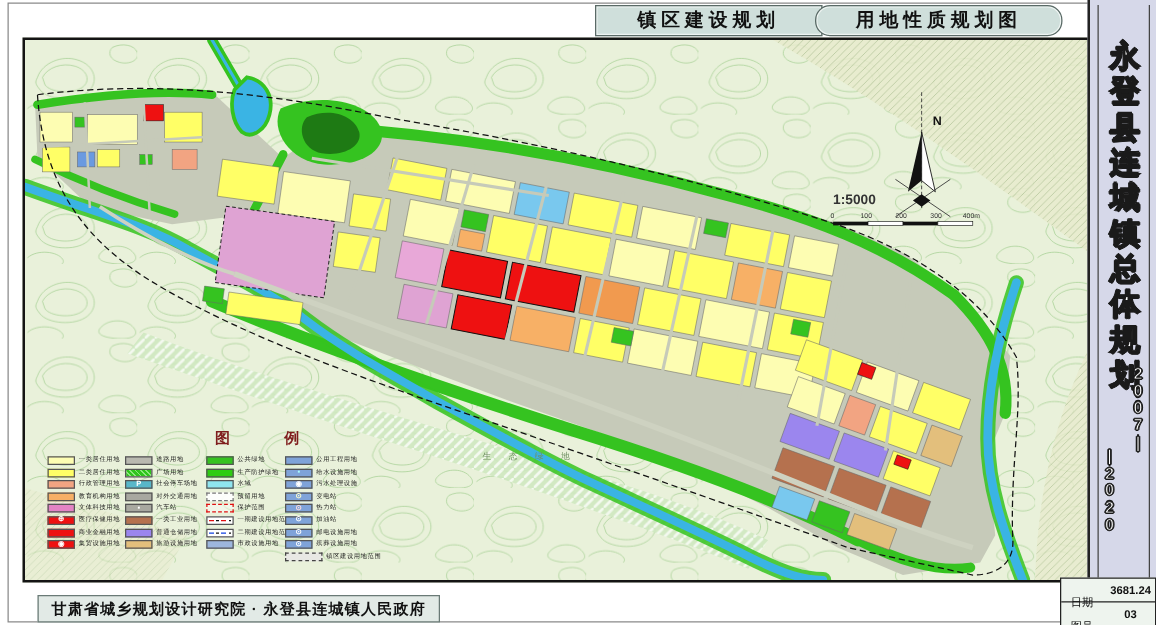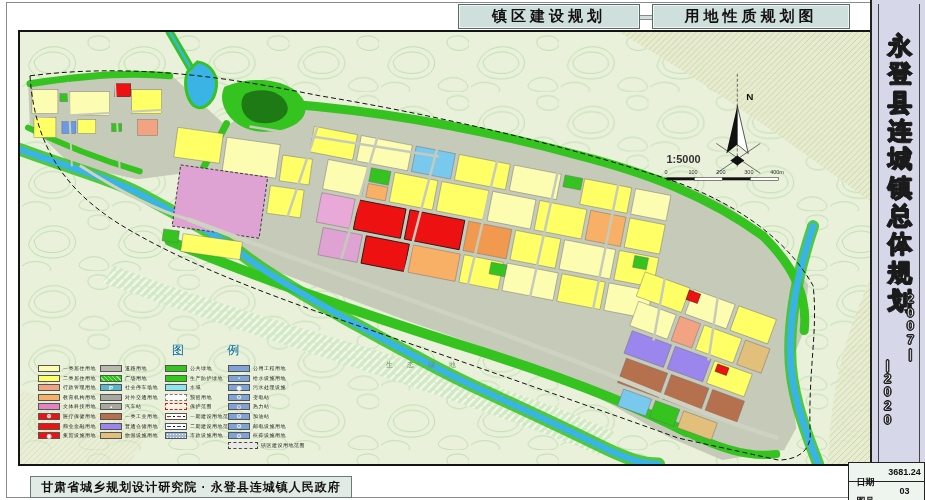--- a/index.html
+++ b/index.html
@@ -7,22 +7,22 @@
        font-family:"Liberation Sans",sans-serif;}
   .sheet-border{position:absolute;left:6px;top:2px;width:864px;height:494px;border:1px solid #8a8a8a;}
   
   .map-frame{position:absolute;left:18px;top:30px;width:854px;height:436px;
              border:2px solid #141414;box-sizing:border-box;background:#e9f1da;}
   .map-frame svg{position:absolute;left:0;top:0;width:100%;height:100%;}
   
   .hdr-box{position:absolute;top:4px;height:23px;background:#cfdfdb;border:1px solid #5a6a66;
            box-shadow:inset 0 0 0 1px #eef4f2;display:flex;align-items:center;justify-content:center;
            font-weight:bold;font-size:15px;letter-spacing:4px;color:#111;z-index:30;}
-  .hdr-left{left:458px;width:180px;}
-  .hdr-right{left:652px;width:196px;}
+  .hdr-left{left:476px;width:180px;}
+  .hdr-right{left:652px;width:196px;border-radius:12px;}
   .hdr-link{position:absolute;top:15px;left:638px;width:14px;height:3px;background:#cfdfdb;border:1px solid #8a8a8a;z-index:29;}
   
   .sidebar{position:absolute;left:870px;top:0;width:55px;height:500px;background:#d6d8e9;
            border-left:2px solid #222;box-sizing:border-box;z-index:20;}
   .sb-rail{position:absolute;left:6px;top:4px;bottom:4px;width:40px;border-left:1px solid #444;border-right:1px solid #444;}
   .sb-title{position:absolute;left:10px;top:32px;width:36px;display:flex;flex-direction:column;align-items:center;}
   .sb-char{font-size:24px;line-height:1.18;font-weight:bold;color:#fff;
            -webkit-text-stroke:1.1px #1a1a1a;
            text-shadow:1px 0 #1a1a1a,-1px 0 #1a1a1a,0 1px #1a1a1a,0 -1px #1a1a1a;}
   .sb-years{position:absolute;left:8px;top:292px;width:40px;height:160px;}
@@ -30,29 +30,29 @@
             -webkit-text-stroke:0.8px #1a1a1a;
             text-shadow:1px 0 #1a1a1a,-1px 0 #1a1a1a,0 1px #1a1a1a,0 -1px #1a1a1a;}
   .sb-years .col-a{position:absolute;right:6px;top:0;display:flex;flex-direction:column;align-items:center;}
   .sb-years .col-b{position:absolute;left:4px;top:66px;display:flex;flex-direction:column;align-items:center;}
   
   .info-table{position:absolute;left:848px;top:462px;width:77px;z-index:40;border:1px solid #222;
               box-sizing:border-box;background:#eef4ee;}
   .info-row{display:flex;height:18px;border-bottom:1px solid #222;}
   .info-row:last-child{border-bottom:none;}
   .info-label{width:33px;background:#c5d8d2;border-right:3px solid #0f172a;display:flex;align-items:center;
-              justify-content:center;font-size:9px;font-weight:bold;color:#111;margin-top:19px;}
+              justify-content:center;font-size:9px;font-weight:normal;color:#111;margin-top:19px;}
   .info-value{flex:1;display:flex;align-items:center;justify-content:center;font-size:9px;font-weight:bold;color:#111;}
   
   .credit-box{position:absolute;left:30px;top:476px;width:320px;height:20px;background:#e2eae6;
               border:1px solid #6a7a76;display:flex;align-items:center;justify-content:center;
               font-size:12px;font-weight:bold;letter-spacing:1px;color:#111;z-index:30;}
   
   .legend{position:absolute;left:0;top:0;width:100%;height:100%;pointer-events:none;z-index:10;}
-  .lg-title{position:absolute;left:104px;top:310px;font-size:12px;font-weight:normal;letter-spacing:20px;color:#0369a1;padding-left:48px;}
+  .lg-title{position:absolute;left:104px;top:310px;font-size:12px;font-weight:bold;letter-spacing:20px;color:#7f1d1d;padding-left:48px;}
   .lg-col{position:absolute;top:333px;display:flex;flex-direction:column;}
   .lg-col1{left:18px;} .lg-col2{left:80px;} .lg-col3{left:145px;} .lg-col4{left:208px;}
   .lg-item{display:flex;align-items:center;margin-bottom:2.6px;height:7px;}
   .lg-sw{width:22px;height:7px;box-sizing:border-box;border:1px solid #555;display:inline-flex;
          align-items:center;justify-content:center;flex:none;background:#fff;}
   .lg-sw.wide{width:30px;}
   .lg-glyph{font-size:6px;line-height:1;font-weight:bold;}
   .lg-label{font-size:5px;line-height:1;color:#1a1a1a;margin-left:3px;white-space:nowrap;letter-spacing:0.5px;}
   .pat-plaza{background:repeating-linear-gradient(45deg,#2ec41c 0 2px,#8ae87a 2px 3px)!important;}
   .pat-dashed-white{background:rgba(255,255,255,.9)!important;border:1px dashed #777!important;}

